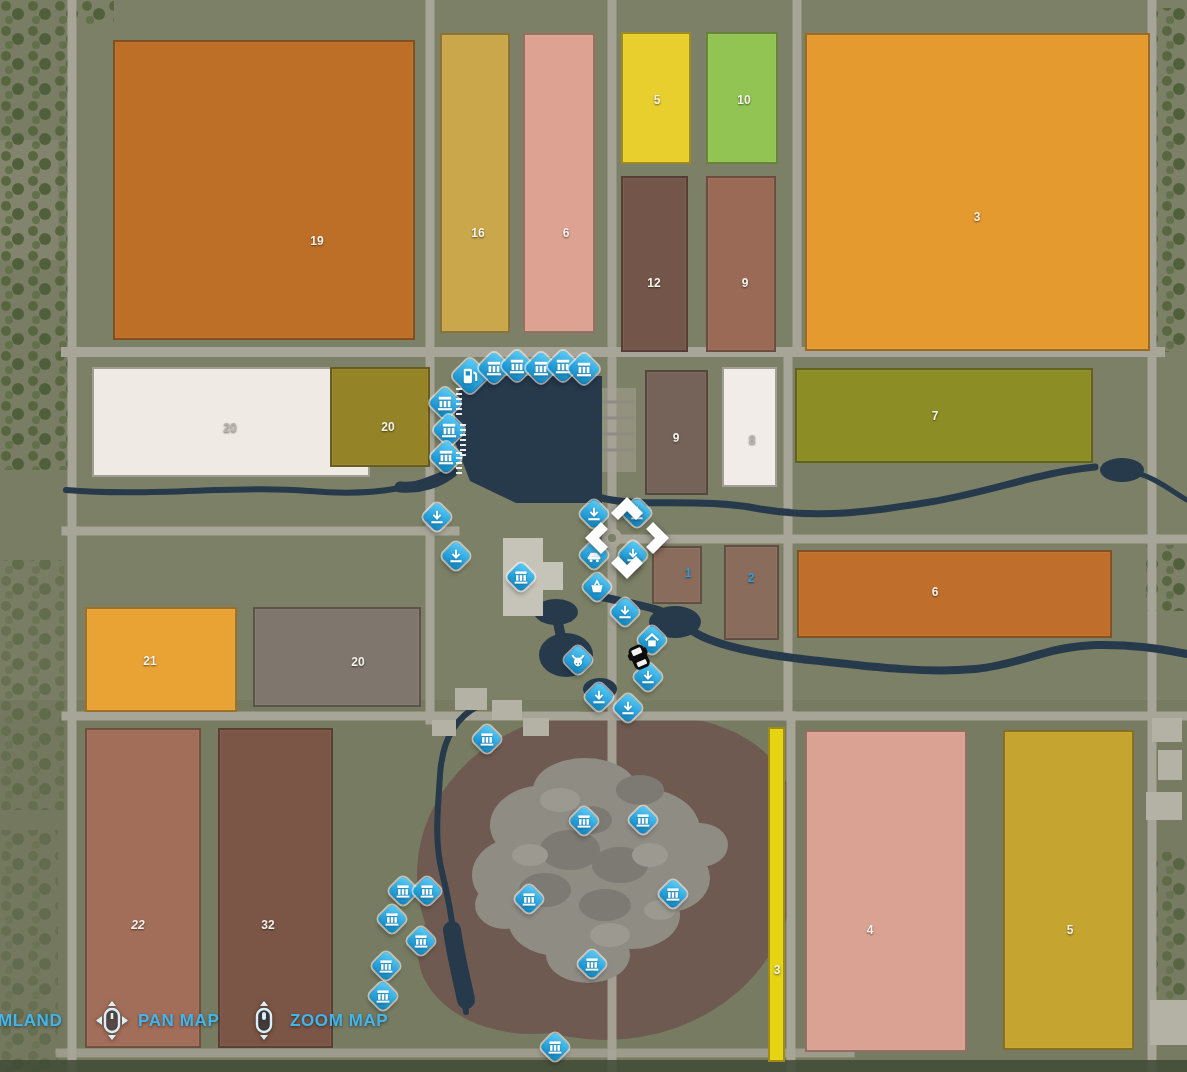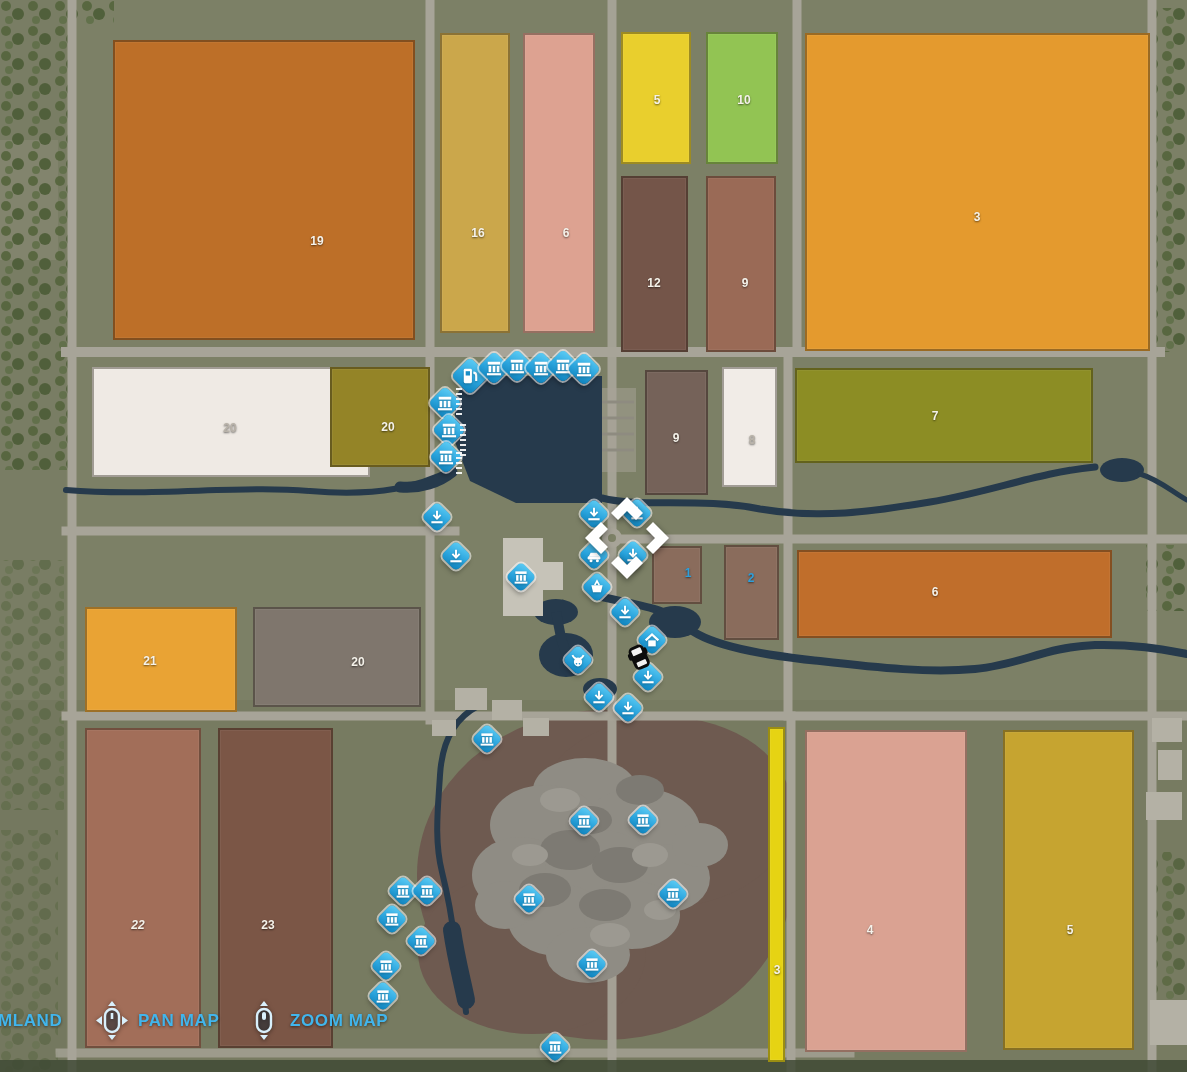--- a/index.html
+++ b/index.html
@@ -208,21 +208,21 @@
       <span class="field-label" style="left: 751px; top: 578px; color: rgb(45, 159, 219);">2</span>
       <div class="field" style="left: 797px; top: 550px; width: 315px; height: 88px; background: rgb(192, 110, 43);"></div>
       <span class="field-label" style="left: 935px; top: 592px;">6</span>
       <div class="field" style="left: 85px; top: 607px; width: 152px; height: 105px; background: rgb(233, 163, 52);"></div>
       <span class="field-label" style="left: 150px; top: 661px;">21</span>
       <div class="field" style="left: 253px; top: 607px; width: 168px; height: 100px; background: rgb(127, 118, 109);"></div>
       <span class="field-label" style="left: 358px; top: 662px;">20</span>
       <div class="field" style="left: 85px; top: 728px; width: 116px; height: 320px; background: rgb(162, 110, 89);"></div>
       <span class="field-label" style="left: 138px; top: 925px; font-style: italic;">22</span>
       <div class="field" style="left: 218px; top: 728px; width: 115px; height: 320px; background: rgb(123, 86, 70);"></div>
-      <span class="field-label" style="left: 268px; top: 925px;">23</span>
+      <span class="field-label" style="left: 268px; top: 925px;">32</span>
       <div class="field" style="left: 768px; top: 727px; width: 17px; height: 335px; background: rgb(230, 211, 19);"></div>
       <span class="field-label" style="left: 777px; top: 970px;">3</span>
       <div class="field" style="left: 805px; top: 730px; width: 162px; height: 322px; background: rgb(218, 162, 146);"></div>
       <span class="field-label" style="left: 870px; top: 930px;">4</span>
       <div class="field" style="left: 1003px; top: 730px; width: 131px; height: 320px; background: rgb(198, 164, 48);"></div>
       <span class="field-label" style="left: 1070px; top: 930px;">5</span>
       <div class="marker" style="left: 470px; top: 376px; width: 27px; height: 27px; transform: translate(-50%, -50%) rotate(45deg);">
         <svg width="23" height="23" viewBox="0 0 24 24" style="transform:rotate(-45deg)">
           <rect x="5.5" y="4.5" width="8.5" height="15" rx="1.5" fill="#fff"></rect>
           <rect x="7.5" y="7" width="4.5" height="4.5" fill="#1b8ec7"></rect>

